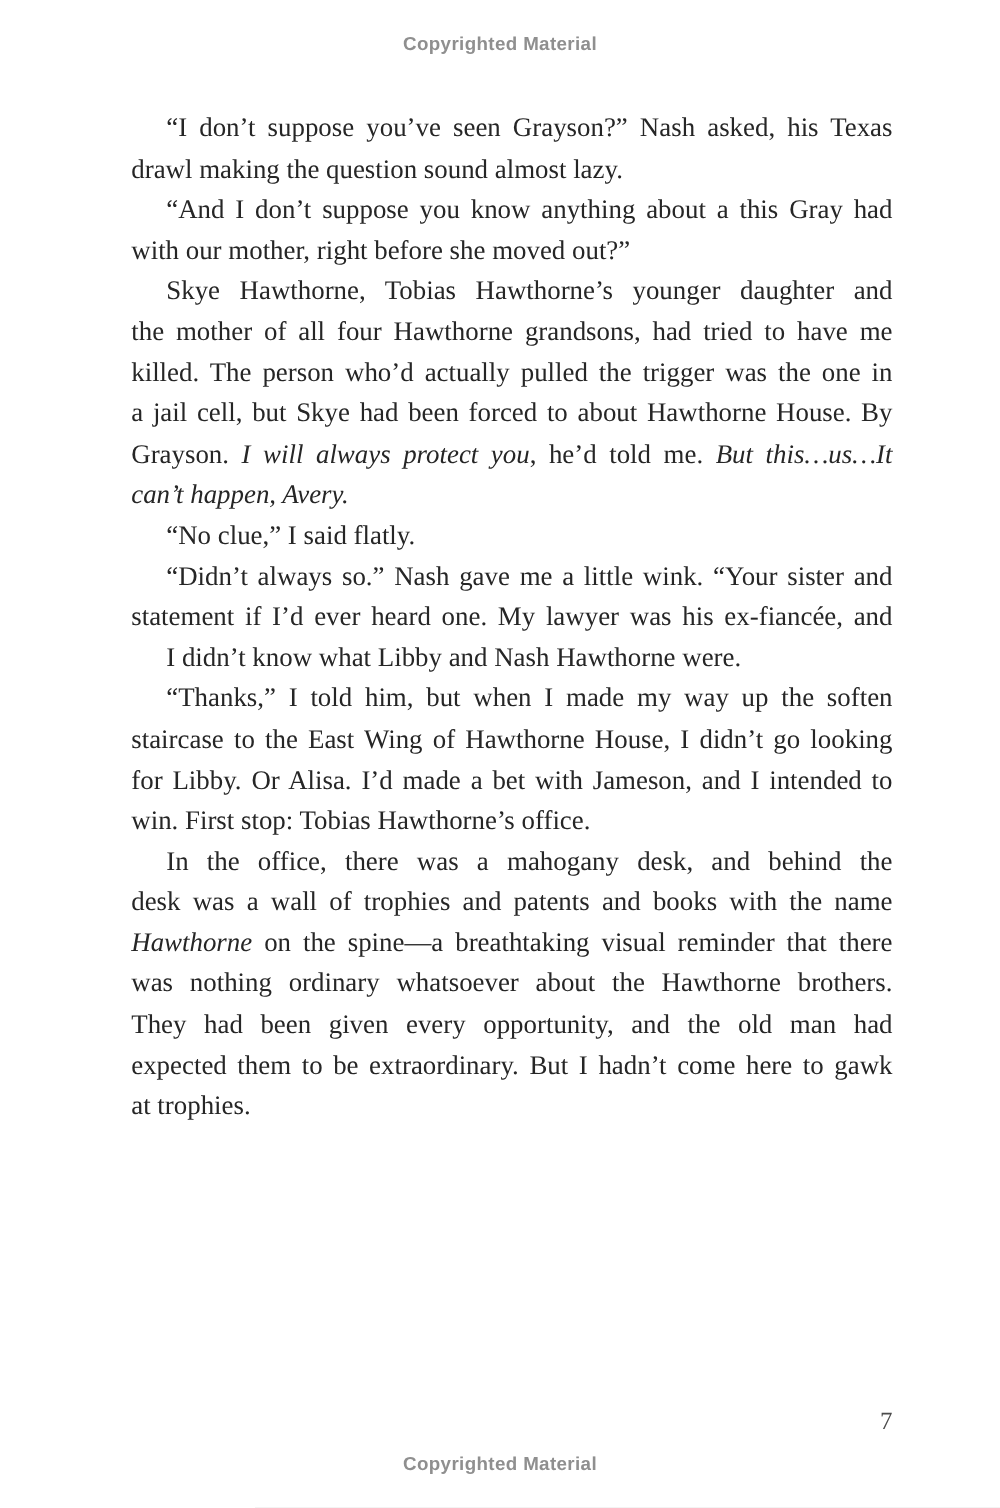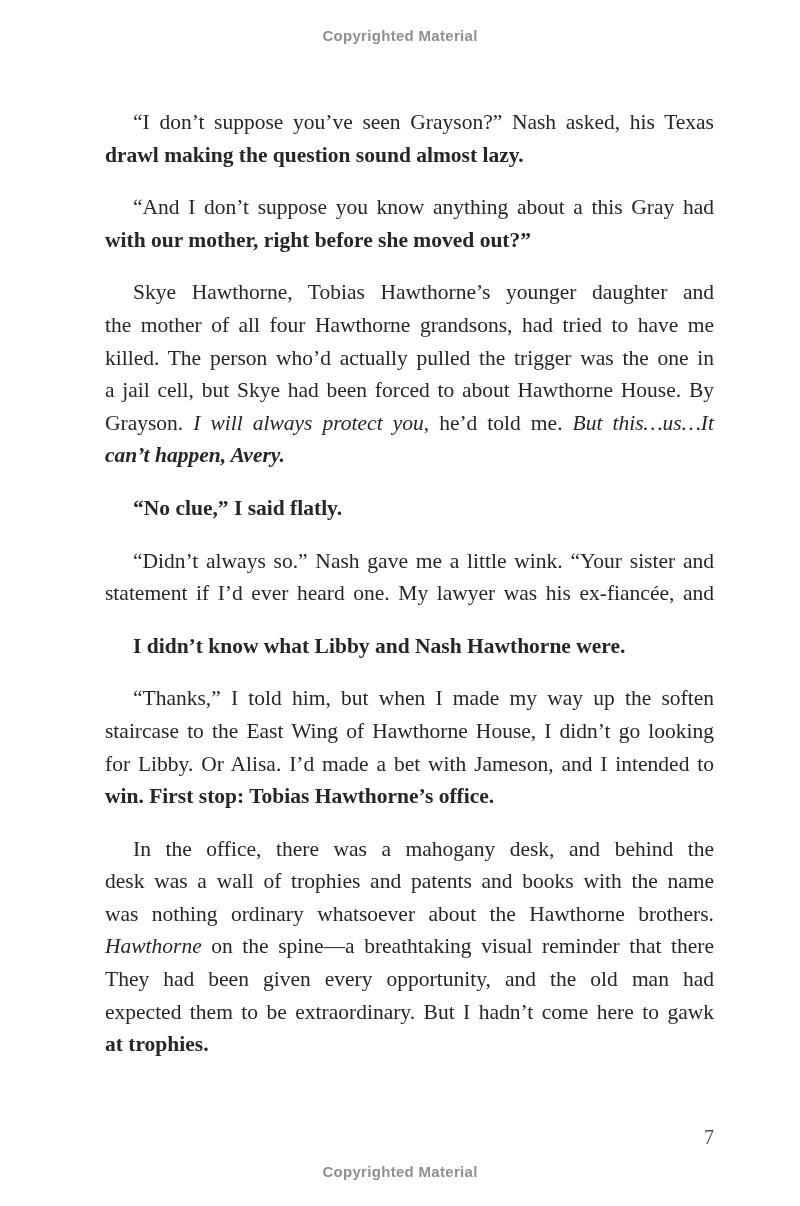--- a/index.html
+++ b/index.html
@@ -35,22 +35,22 @@
     line-height:32.6px;
     color:var(--text);
     text-rendering:optimizeLegibility;
   }
   .paragraph{margin:0;padding:0;}
   .line{
     text-align:justify;
     text-align-last:justify;
     white-space:normal;
   }
-  .line.first{text-indent:28px;margin-top:20px;}
-  .line.last{text-align-last:left;font-weight:bold;}
+  .line.first{text-indent:28px;}
+  .line.last{text-align-last:left;}
   .line em{font-style:italic;}
   .page-number{
     position:absolute;
     left:105px;top:1126px;width:609px;
     text-align:right;
     font-size:20px;
     color:var(--pagenum);
   }
 </style>
 </head>
@@ -88,22 +88,22 @@
       </div>
       <div class="paragraph">
         <div class="line first">“Thanks,” I told him, but when I made my way up the soften</div>
         <div class="line">staircase to the East Wing of Hawthorne House, I didn’t go looking</div>
         <div class="line">for Libby. Or Alisa. I’d made a bet with Jameson, and I intended to</div>
         <div class="line last">win. First stop: Tobias Hawthorne’s office.</div>
       </div>
       <div class="paragraph">
         <div class="line first">In the office, there was a mahogany desk, and behind the</div>
         <div class="line">desk was a wall of trophies and patents and books with the name</div>
+        <div class="line"><em>Hawthorne</em> on the spine—a breathtaking visual reminder that there</div>
         <div class="line">was nothing ordinary whatsoever about the Hawthorne brothers.</div>
-        <div class="line"><em>Hawthorne</em> on the spine—a breathtaking visual reminder that there</div>
         <div class="line">They had been given every opportunity, and the old man had</div>
         <div class="line">expected them to be extraordinary. But I hadn’t come here to gawk</div>
         <div class="line last">at trophies.</div>
       </div>
     </div>
 
   <div class="page-number">7</div>
 
   <div class="notice bottom">Copyrighted Material</div>
 </div>

